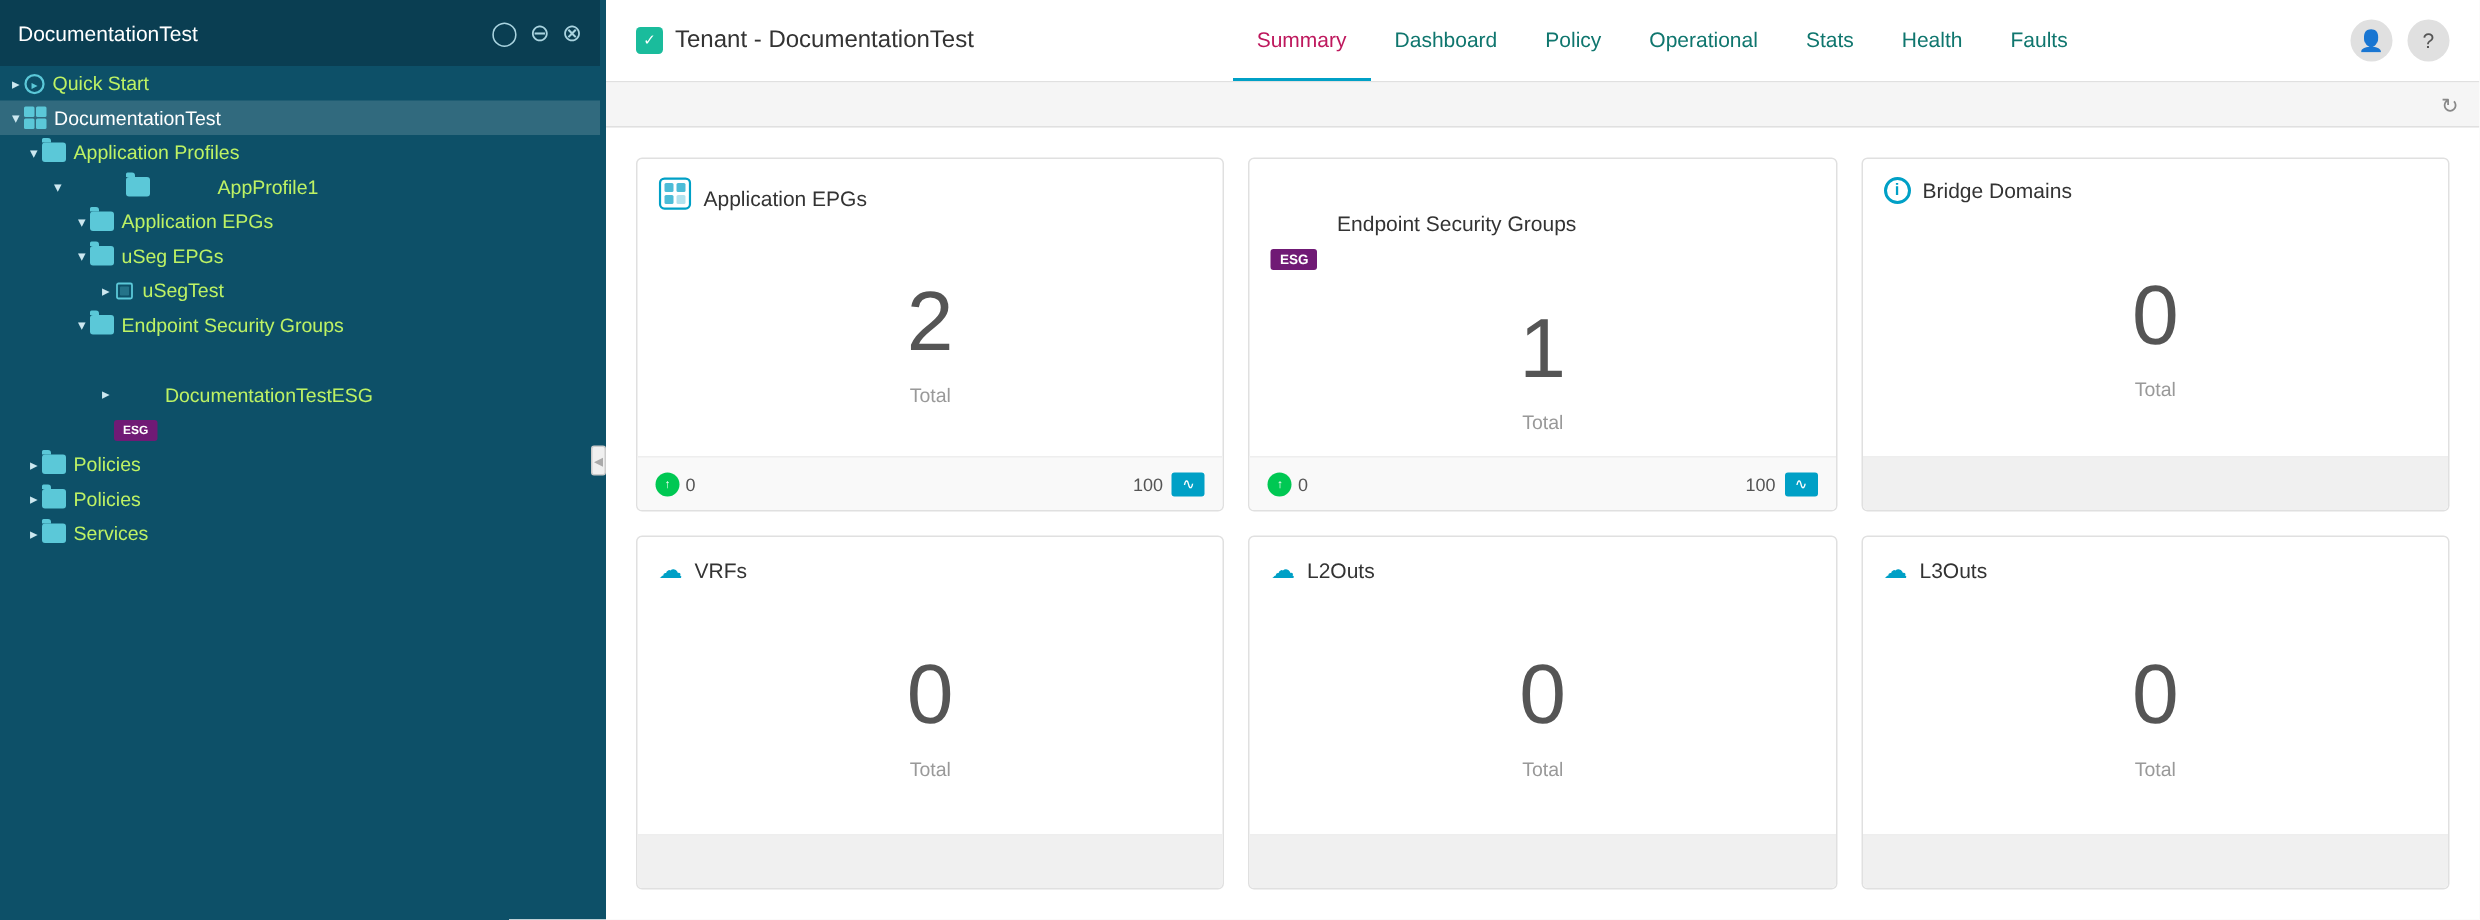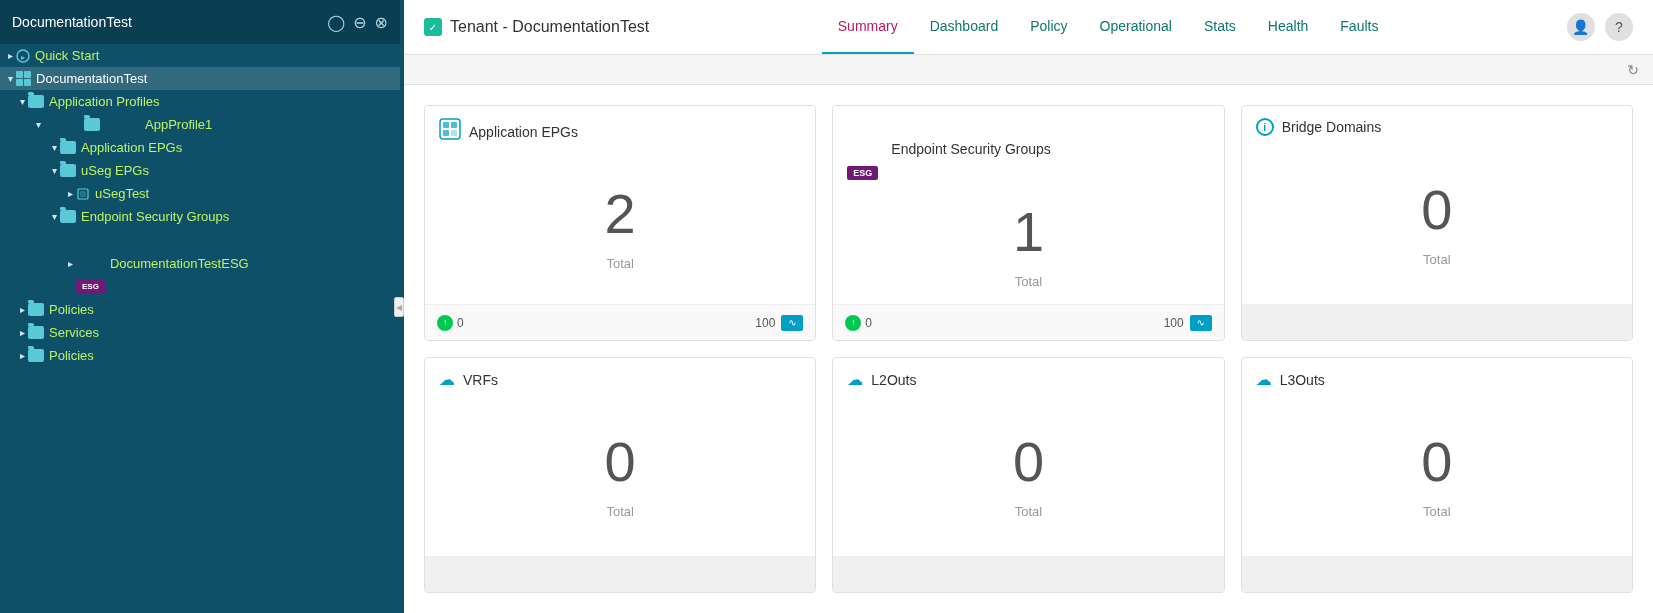--- a/index.html
+++ b/index.html
@@ -397,27 +397,27 @@
 
   <div class="tree-item indent-1">
     <span class="chevron chevron-right"></span>
     <div class="ico-folder"></div>
     <span class="tree-label">Policies</span>
   </div>
 
   <div class="tree-item indent-1">
     <span class="chevron chevron-right"></span>
     <div class="ico-folder"></div>
-    <span class="tree-label">Services</span>
+    <span class="tree-label">Policies</span>
   </div>
 
   <div class="tree-item indent-1">
     <span class="chevron chevron-right"></span>
     <div class="ico-folder"></div>
-    <span class="tree-label">Policies</span>
+    <span class="tree-label">Services</span>
   </div>
 </div>
 
 <div id="resizer"></div>
 
 <div id="main">
 
   <div id="top-bar">
     <div id="tenant-title">
       <span class="tenant-shield">✓</span>

